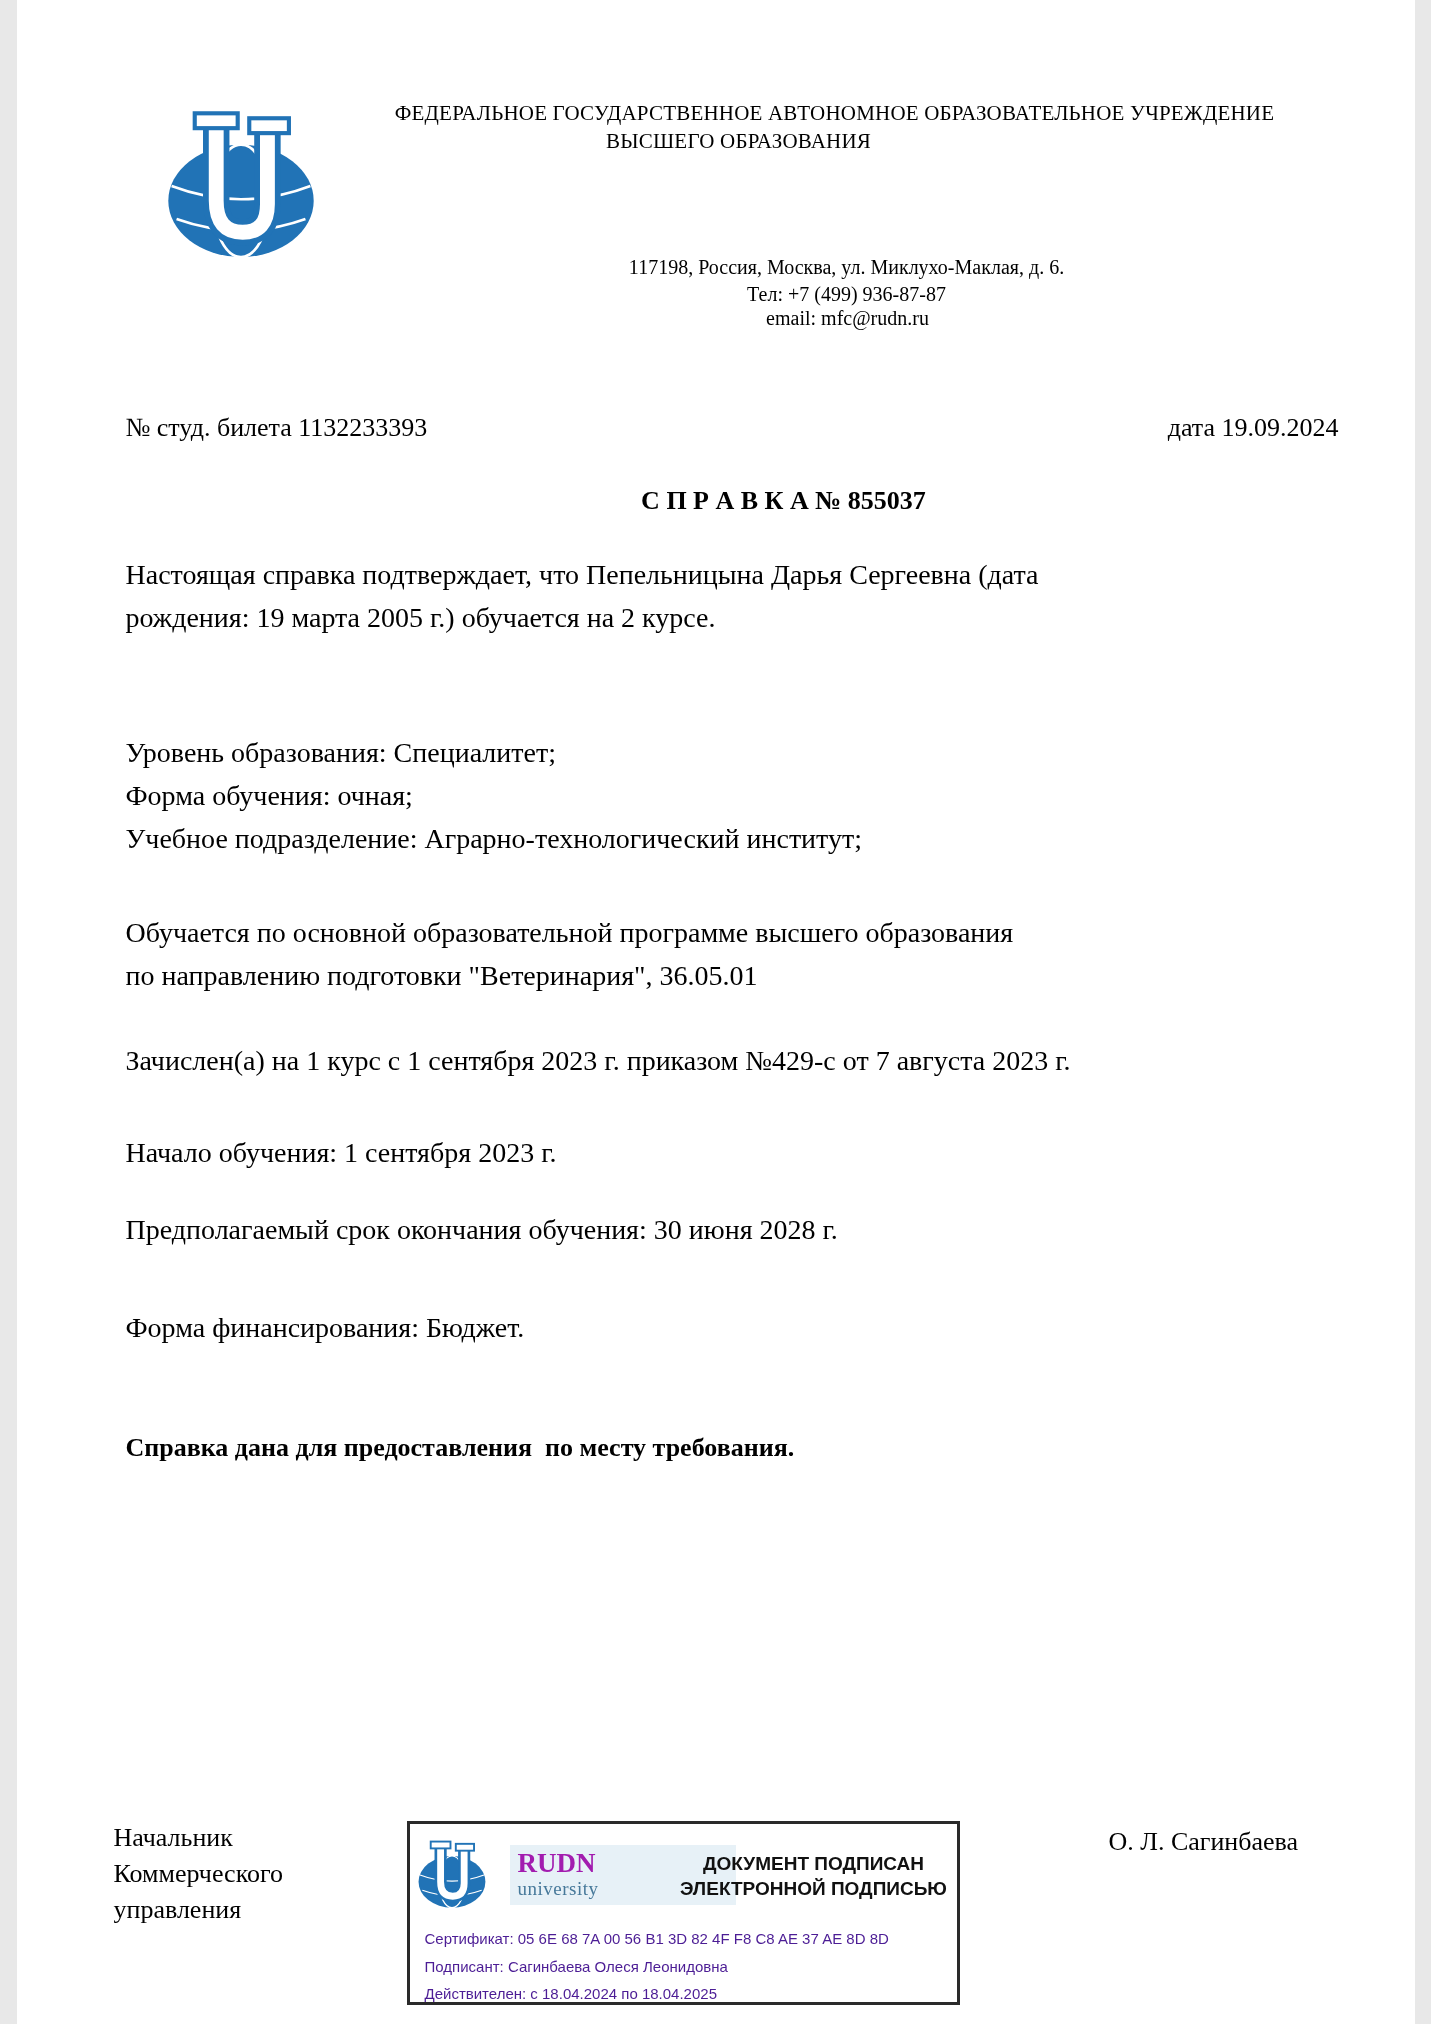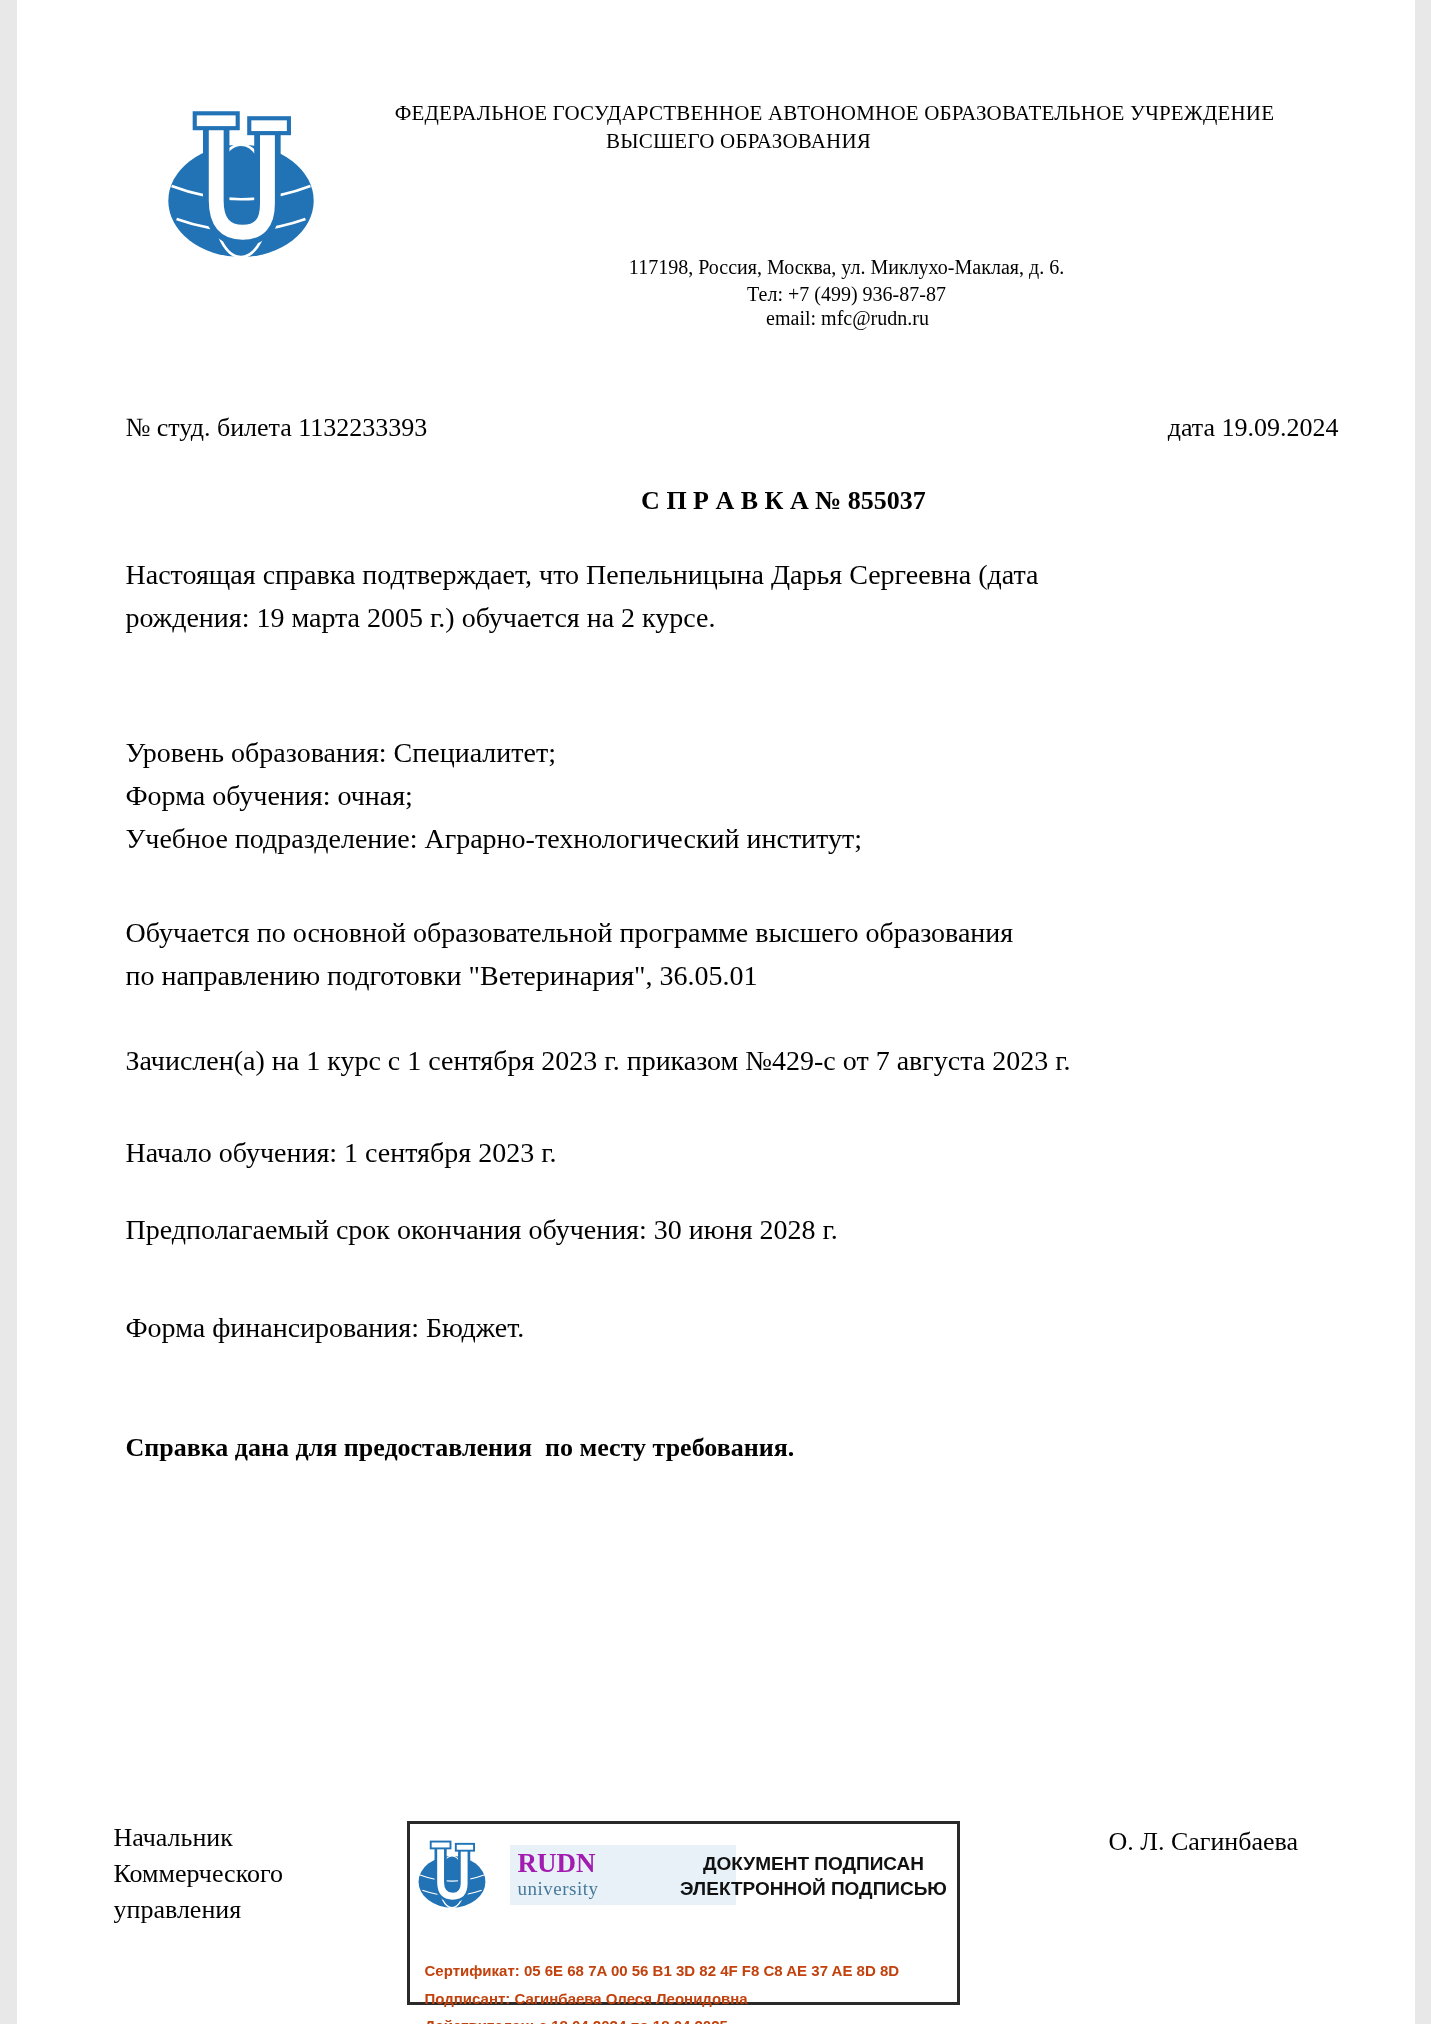--- a/index.html
+++ b/index.html
@@ -29,21 +29,21 @@
   .sig-name{font-size:26px;}
 
   .stamp-box{
     position:absolute;left:390px;top:1821px;width:553px;height:184px;
     border:3px solid #2a2a2a;background:#fff;box-sizing:border-box;
   }
   .stamp-tint{position:absolute;left:493px;top:1845px;width:226px;height:60px;background:#e7f1f7;}
   .brand1{font-family:"Liberation Serif", serif;font-weight:bold;font-size:27px;line-height:27px;}
   .brand2{font-family:"Liberation Serif", serif;font-size:19px;line-height:25px;letter-spacing:.5px;}
   .stamp-signed{font-family:"Liberation Sans", sans-serif;font-weight:bold;font-size:19px;color:#111;}
-  .stamp-detail{font-family:"Liberation Sans", sans-serif;font-weight:bold;font-size:15px;color:#c2410c;margin-top:32px;}
+  .stamp-detail{font-family:"Liberation Sans", sans-serif;font-weight:normal;font-size:15px;color:#4c1d95;}
 </style>
 </head>
 <body>
 
 <div class="page">
 
   <svg class="abs" style="left:138px;top:110px;" width="172" height="152" viewBox="0 0 100 92">
     <ellipse cx="50" cy="55" rx="44" ry="34" fill="#2173b6"></ellipse>
     <ellipse cx="50" cy="55" rx="17" ry="34" fill="none" stroke="#ffffff" stroke-width="1.6"></ellipse>
     <path d="M8 46 Q50 62 92 46" fill="none" stroke="#ffffff" stroke-width="1.6"></path>

